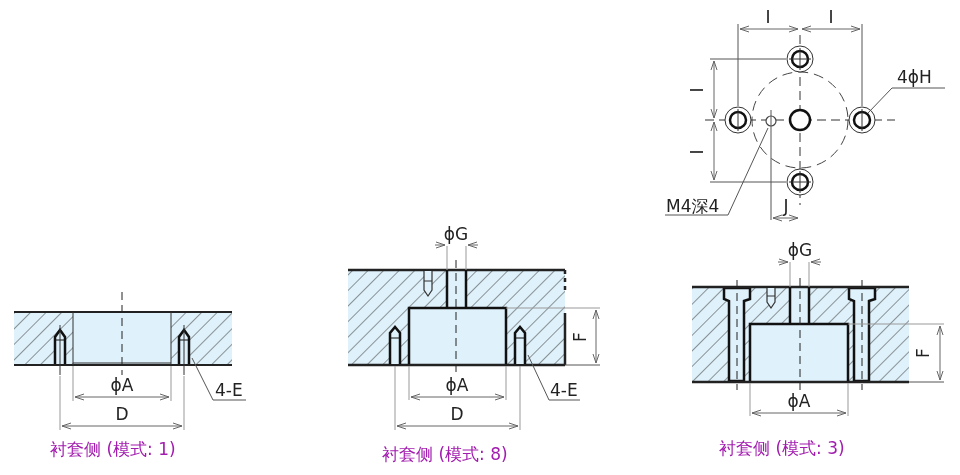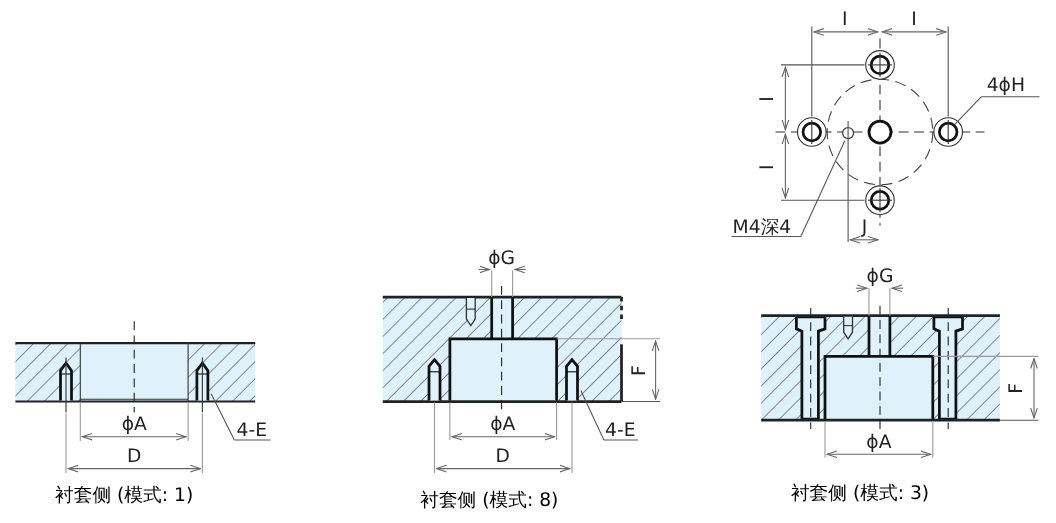--- a/index.html
+++ b/index.html
@@ -1,19 +1,19 @@
 <!DOCTYPE html>
 <html><head>
 <meta charset="utf-8">
 <style>
   html,body{margin:0;padding:0;background:#ffffff;}
   body{width:960px;height:475px;position:relative;overflow:hidden;font-family:"DejaVu Sans",sans-serif;}
   svg{position:absolute;left:0;top:0;}
   .lbl{font-family:"DejaVu Sans",sans-serif;fill:#222;}
-  .cap{position:absolute;font-size:17px;color:#000000;font-family:"DejaVu Sans",sans-serif;white-space:nowrap;}
+  .cap{position:absolute;font-size:17px;color:#a21caf;font-family:"DejaVu Sans",sans-serif;white-space:nowrap;}
 </style>
 </head>
 <body>
 
 <svg width="960" height="475" viewBox="0 0 960 475">
   <defs>
     <pattern id="hatch" patternUnits="userSpaceOnUse" width="11" height="11" patternTransform="rotate(45)">
       <rect width="11" height="11" fill="#dff1fa"></rect>
       <line x1="0" y1="0" x2="0" y2="11" stroke="#333" stroke-width="1"></line>
     </pattern>

